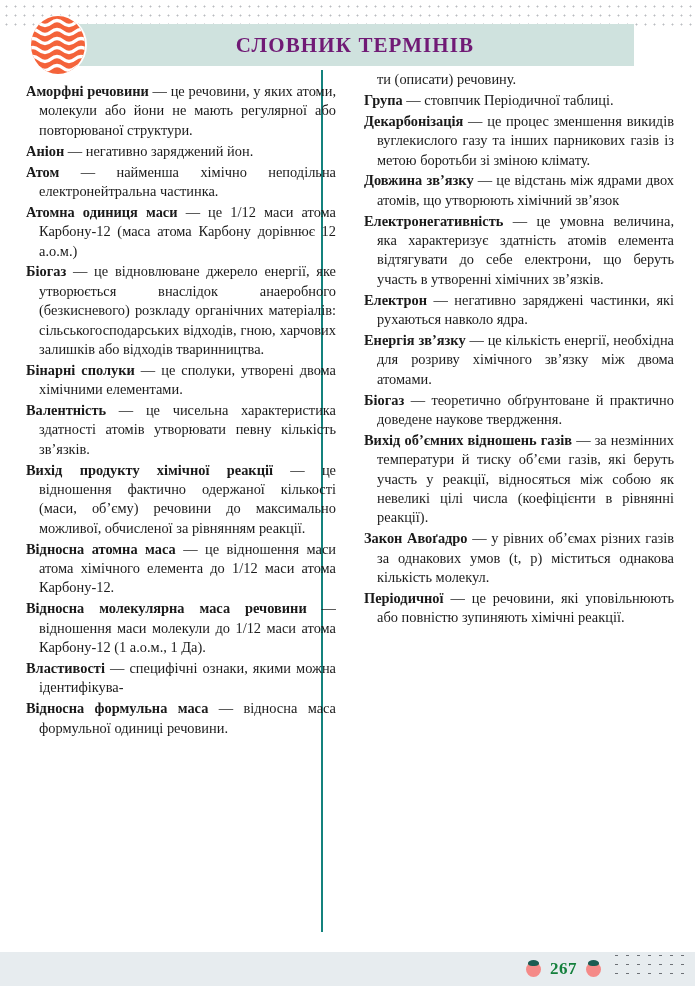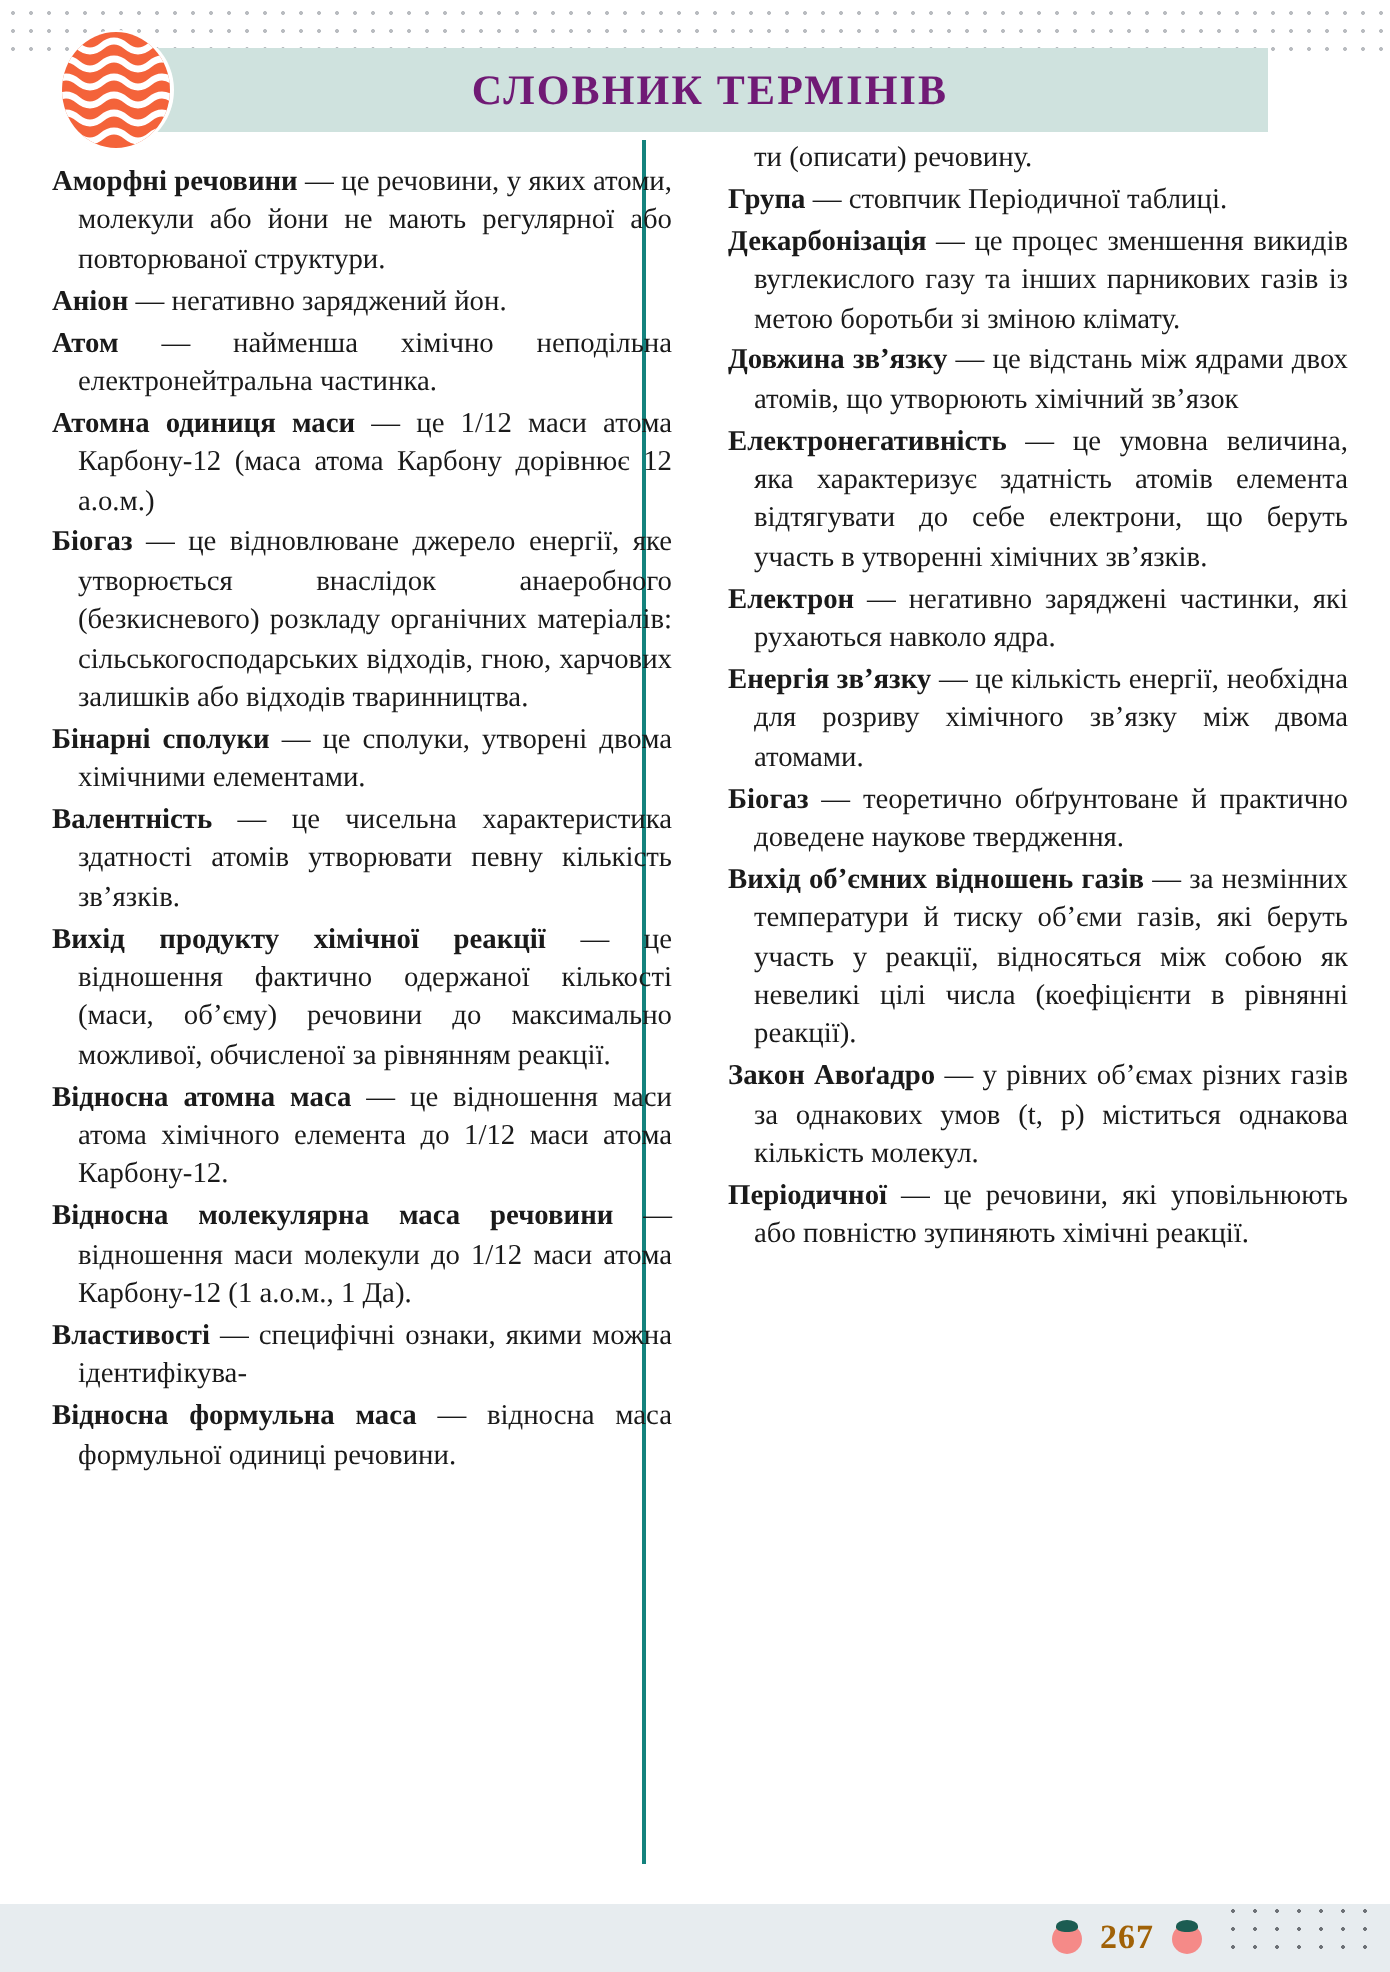--- a/index.html
+++ b/index.html
@@ -146,21 +146,21 @@
     content: "";
     position: absolute;
     top: -2px; left: 2px;
     width: 11px; height: 6px;
     border-radius: 50% 50% 40% 40%;
     background: #1c5c52;
   }
   #page-number {
     font-size: 17px;
     font-weight: bold;
-    color: #a16207;
+    color: #15803d;
     letter-spacing: 0.5px;
     font-family: "Liberation Serif", "DejaVu Serif", serif;
   }
 </style>
 </head>
 <body>
 
 <div id="dots-top" class="dotfield"></div>
 
 <div id="header">

